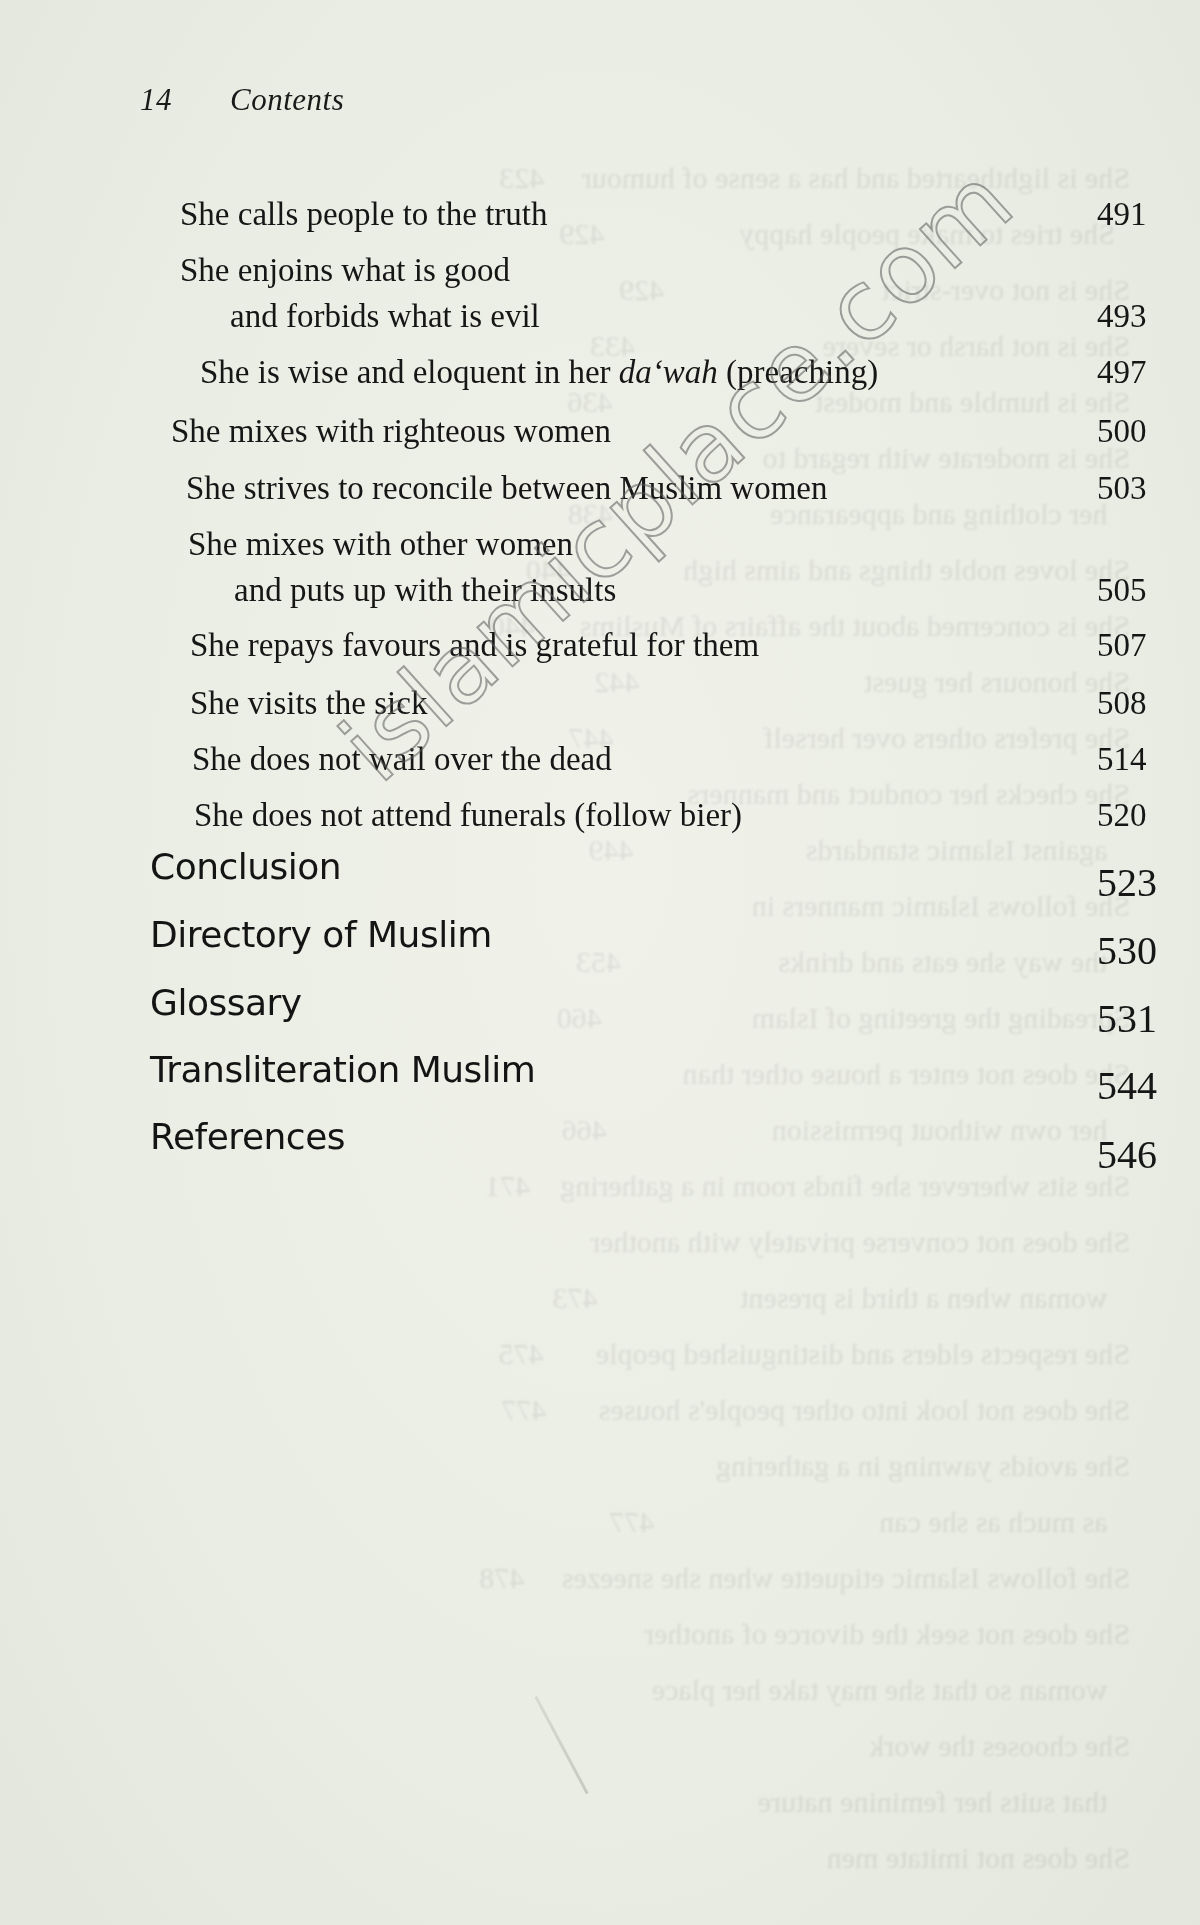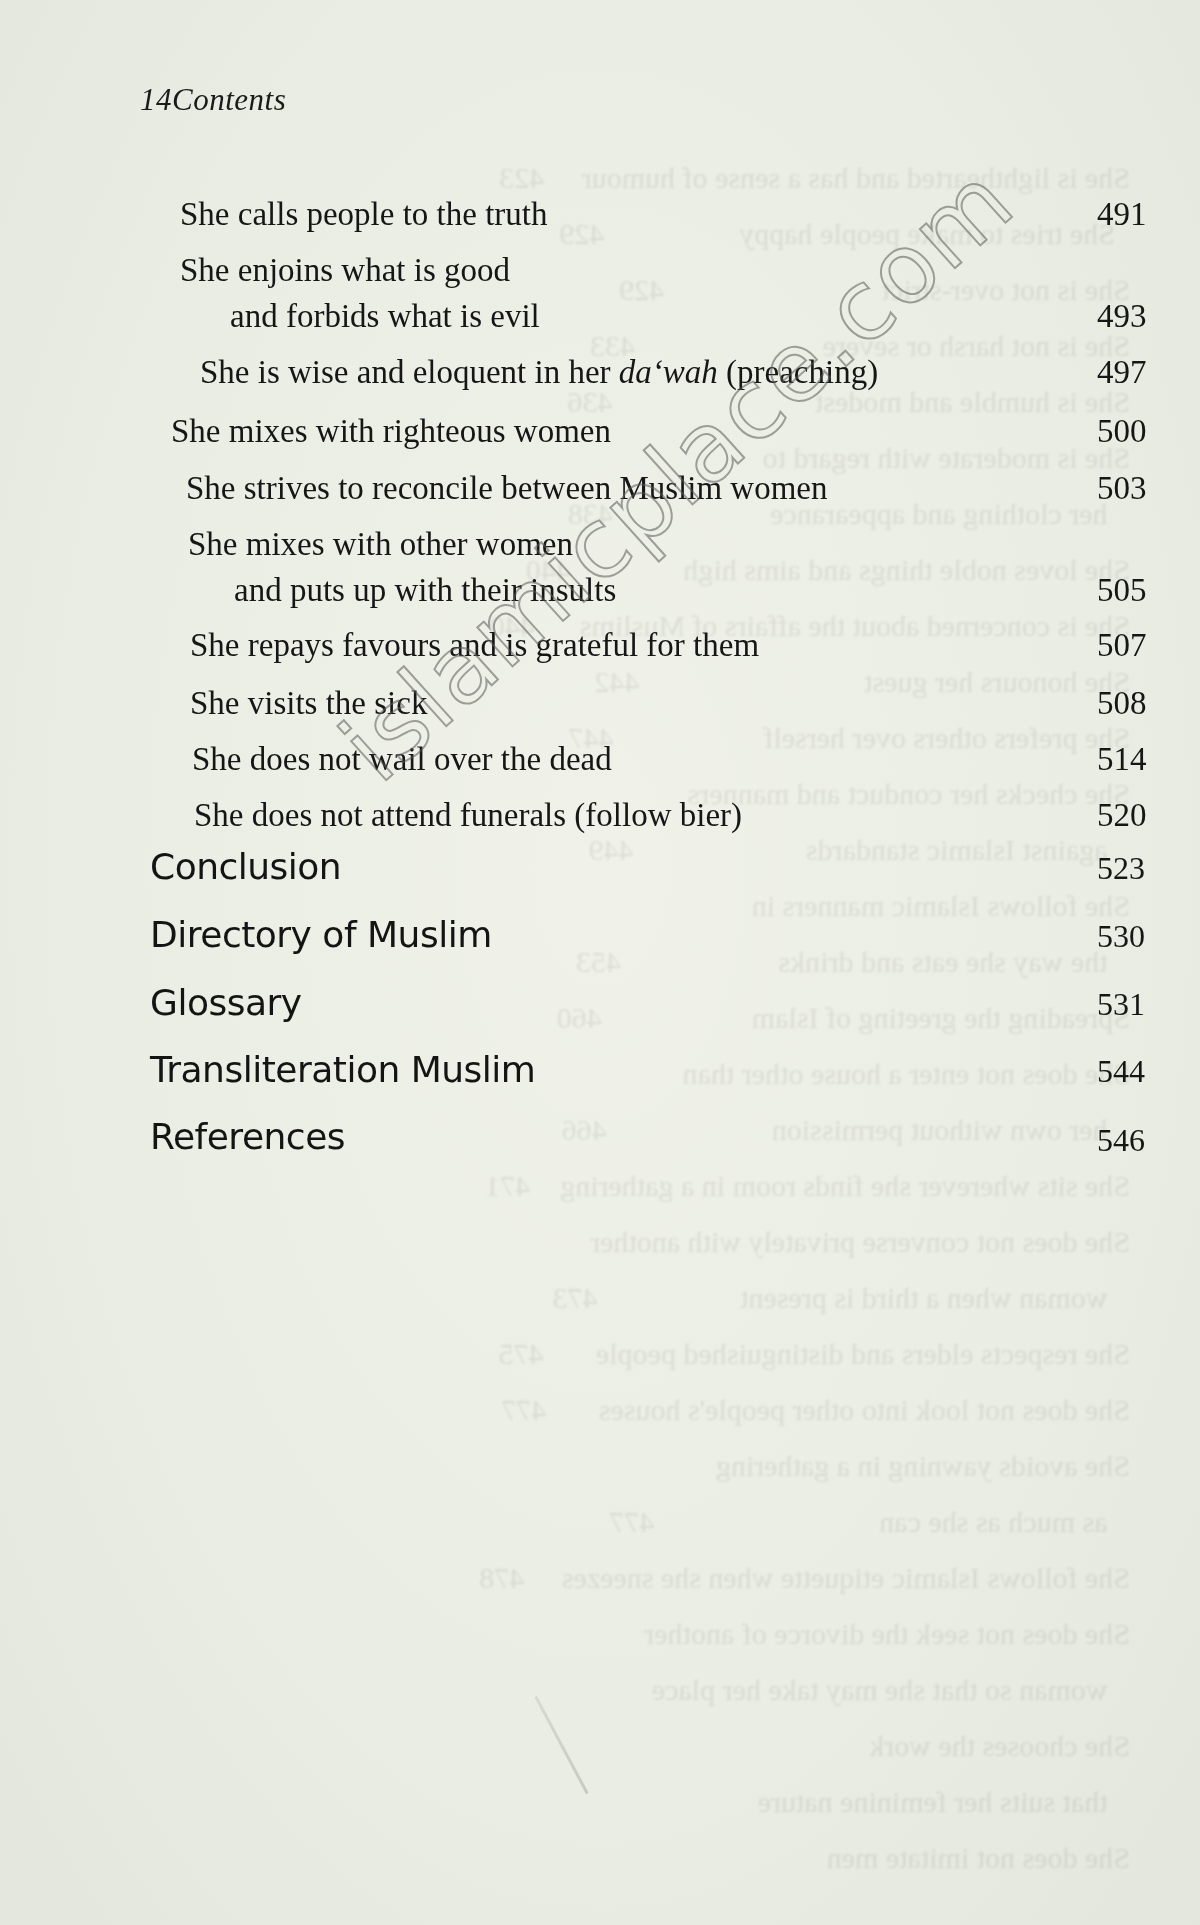--- a/index.html
+++ b/index.html
@@ -35,21 +35,21 @@
       pointer-events: none;
       white-space: pre;
     }
     .header {
       position: absolute;
       left: 140px; top: 82px;
       font-style: italic;
       font-size: 31px;
       letter-spacing: 0.5px;
     }
-    .header .pgnum { }
+    .header .pgnum { margin-right: 58px; }
     .entry {
       position: absolute;
       left: 0; width: 1200px;
       font-size: 33px;
       color: #161616;
     }
     .entry .title {
       position: absolute;
       white-space: nowrap;
     }
@@ -59,21 +59,22 @@
       white-space: nowrap;
       font-size: 33px;
     }
     .entry.major .title {
       font-family: "DejaVu Sans", sans-serif;
       font-size: 36px;
       letter-spacing: -0.5px;
       color: #141414;
     }
     .entry.major .num {
-      font-size: 32px;
+      font-size: 40px;
+      margin-top: 9px;
     }
     .watermark {
       position: absolute;
       left: 320px; top: 720px;
       font-family: "DejaVu Sans", sans-serif;
       font-size: 96px;
       color: transparent;
       -webkit-text-stroke: 2px rgba(90,90,90,0.55);
       transform: rotate(-42deg);
       transform-origin: left top;

